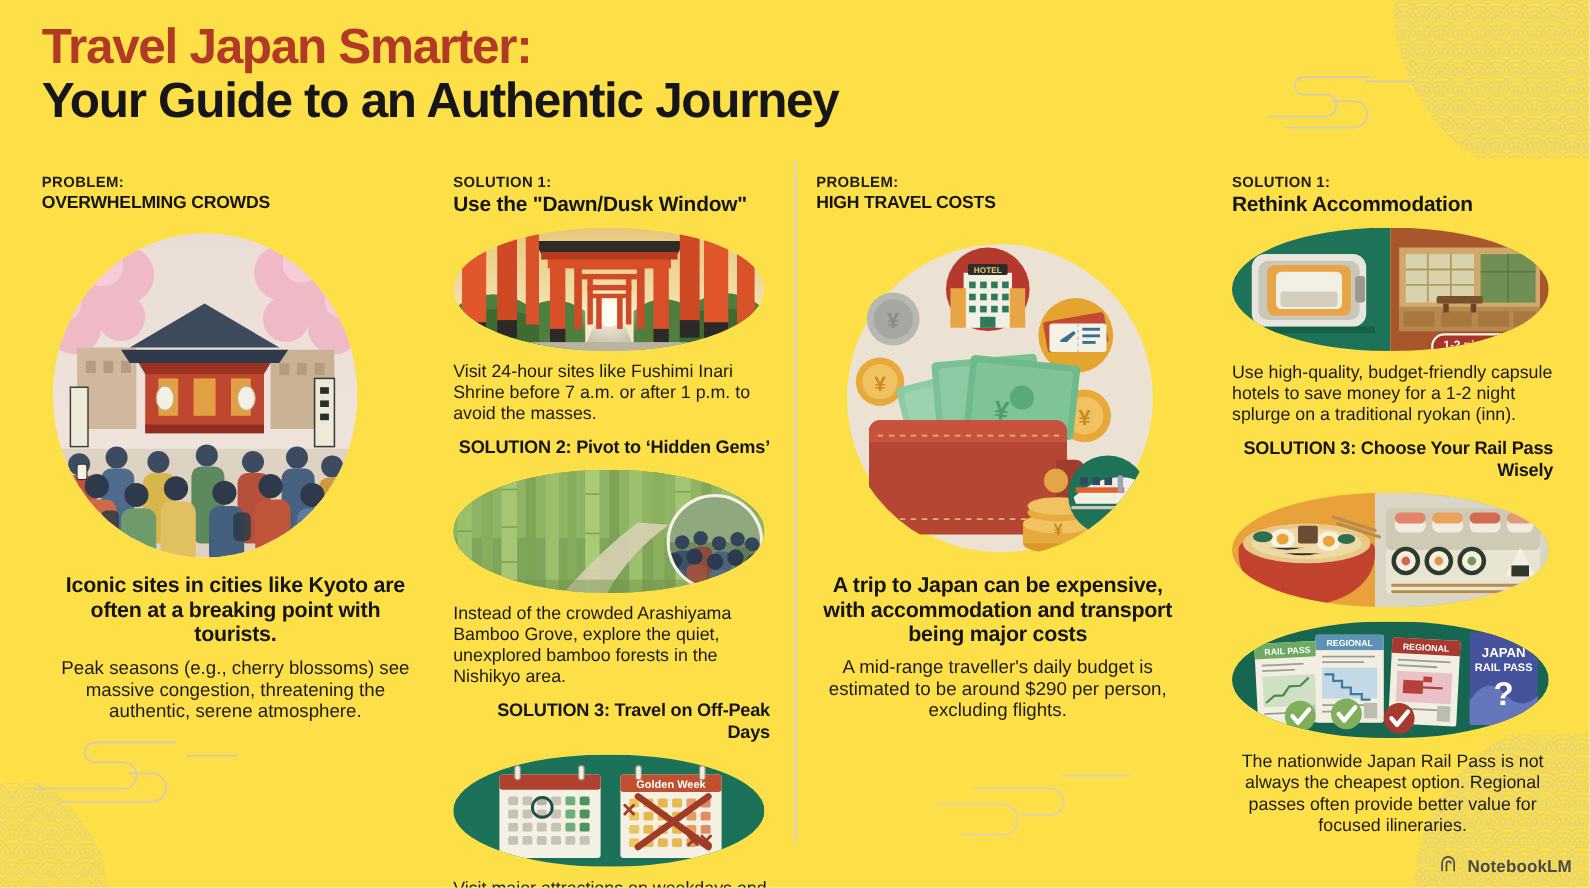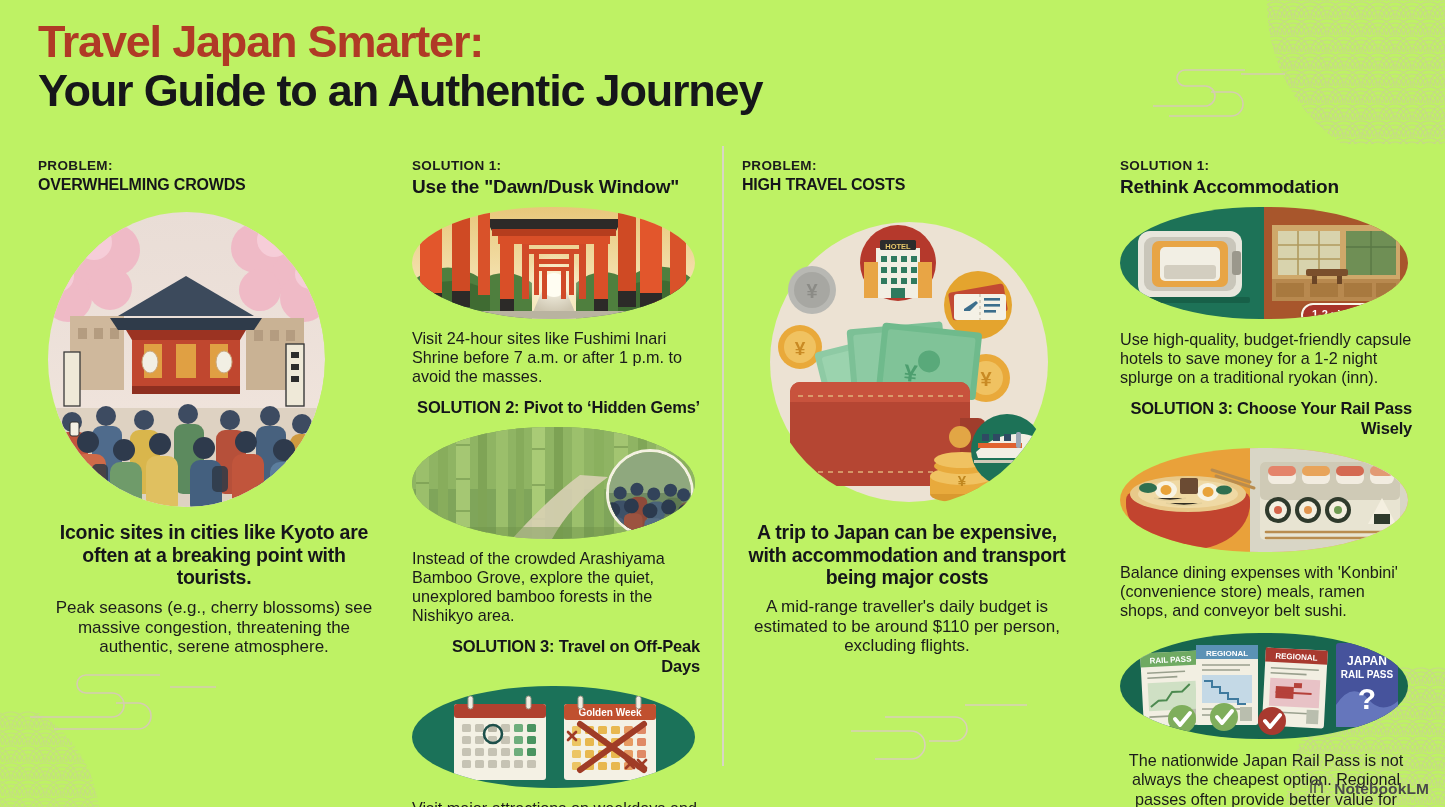--- a/index.html
+++ b/index.html
@@ -7,21 +7,21 @@
   html, body {
     width: 1445px; height: 807px;
     overflow: hidden;
     background: #f7f6e9;
     font-family: "Liberation Sans", sans-serif;
     -webkit-font-smoothing: antialiased;
   }
   #page {
     position: relative;
     width: 1445px; height: 807px;
-    background: #bef264;
+    background: #fde047;
     overflow: hidden;
   }
 
   
   .seigaiha {
     position: absolute;
     pointer-events: none;
     opacity: .55;
   }
   .seigaiha svg { display:block; }
@@ -664,21 +664,21 @@
             <rect x="240" y="224" width="7" height="7"></rect>
           </g>
           <rect x="252" y="222" width="5" height="16" rx="2" fill="#9aa7b4"></rect>
           <rect x="210" y="250" width="66" height="3" fill="#cfcab8"></rect>
         </g>
       </svg>
     </div>
 
     <div style="margin-top:15px;">
       <div class="body-bold">A trip to Japan can be expensive, with accommodation and transport being major costs</div>
-      <div class="body-reg" style="margin-top:8px;">A mid-range traveller's daily budget is estimated to be around $110 per person, excluding flights.</div>
+      <div class="body-reg" style="margin-top:8px;">A mid-range traveller's daily budget is estimated to be around $290 per person, excluding flights.</div>
     </div>
   </div>
 
   <div class="col col-4">
     <div class="kicker">SOLUTION 1:</div>
     <div class="head-med">Rethink Accommodation</div>
 
     <div class="art art-pill" style="width:288px; height:112px; margin-top:9px;">
       <svg viewBox="0 0 288 112" preserveAspectRatio="none">
         <rect width="144" height="112" fill="#1d7257"></rect>
@@ -781,21 +781,20 @@
           <rect x="254" y="66" width="16" height="10" fill="#2f3a2c"></rect>
 
           <g stroke="#b98c4e" stroke-width="2.6" stroke-linecap="round">
             <path d="M146 84 H272"></path>
               <path d="M146 90 H262"></path>
           </g>
         </g>
       </svg>
     </div>
 
-    <div class="cap" style="margin-top:11px;">Balance dining expenses with 'Konbini' (convenience store) meals, ramen shops, and conveyor belt sushi.</div>
     <div class="subhead" style="margin-top:13px;"></div>
 
     <div class="art art-pill" style="width:288px; height:106px; margin-top:9px;">
       <svg viewBox="0 0 288 106" preserveAspectRatio="none">
         <rect width="288" height="106" fill="#17664f"></rect>
 
         <g transform="rotate(-3 70 56)">
           <rect x="22" y="18" width="60" height="74" rx="2.5" fill="#f2efe2"></rect>
           <rect x="22" y="18" width="60" height="14" fill="#6faa62"></rect>
           <text x="52" y="28.5" font-family="Liberation Sans, sans-serif" font-size="8" font-weight="700" fill="#fff" text-anchor="middle">RAIL PASS</text>

